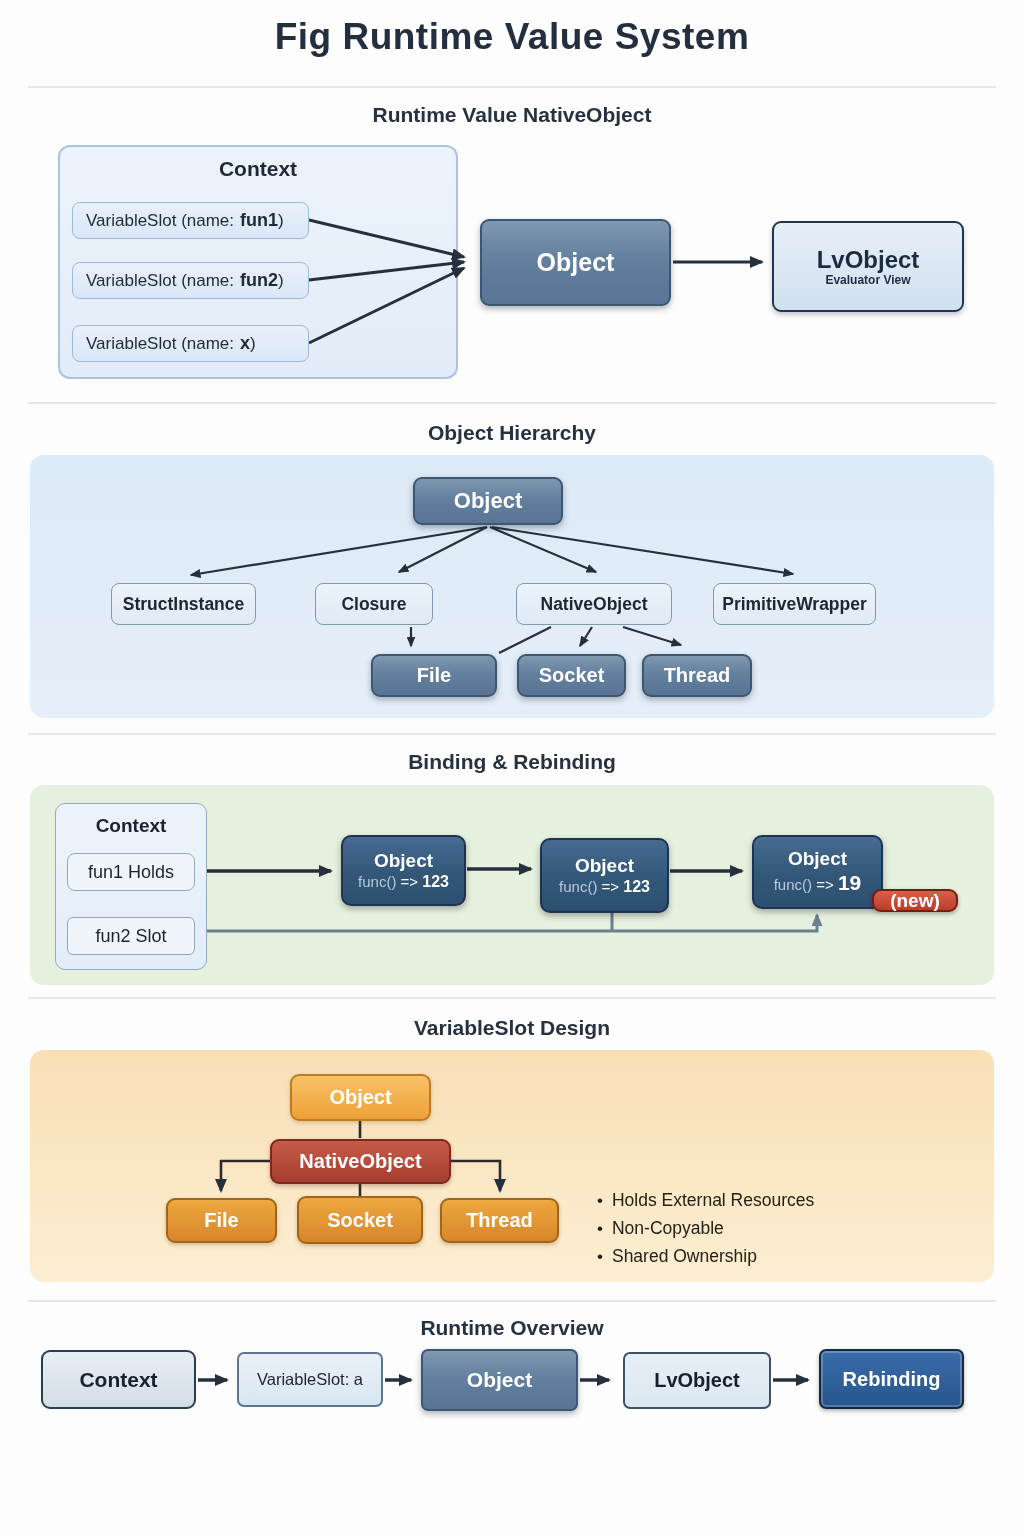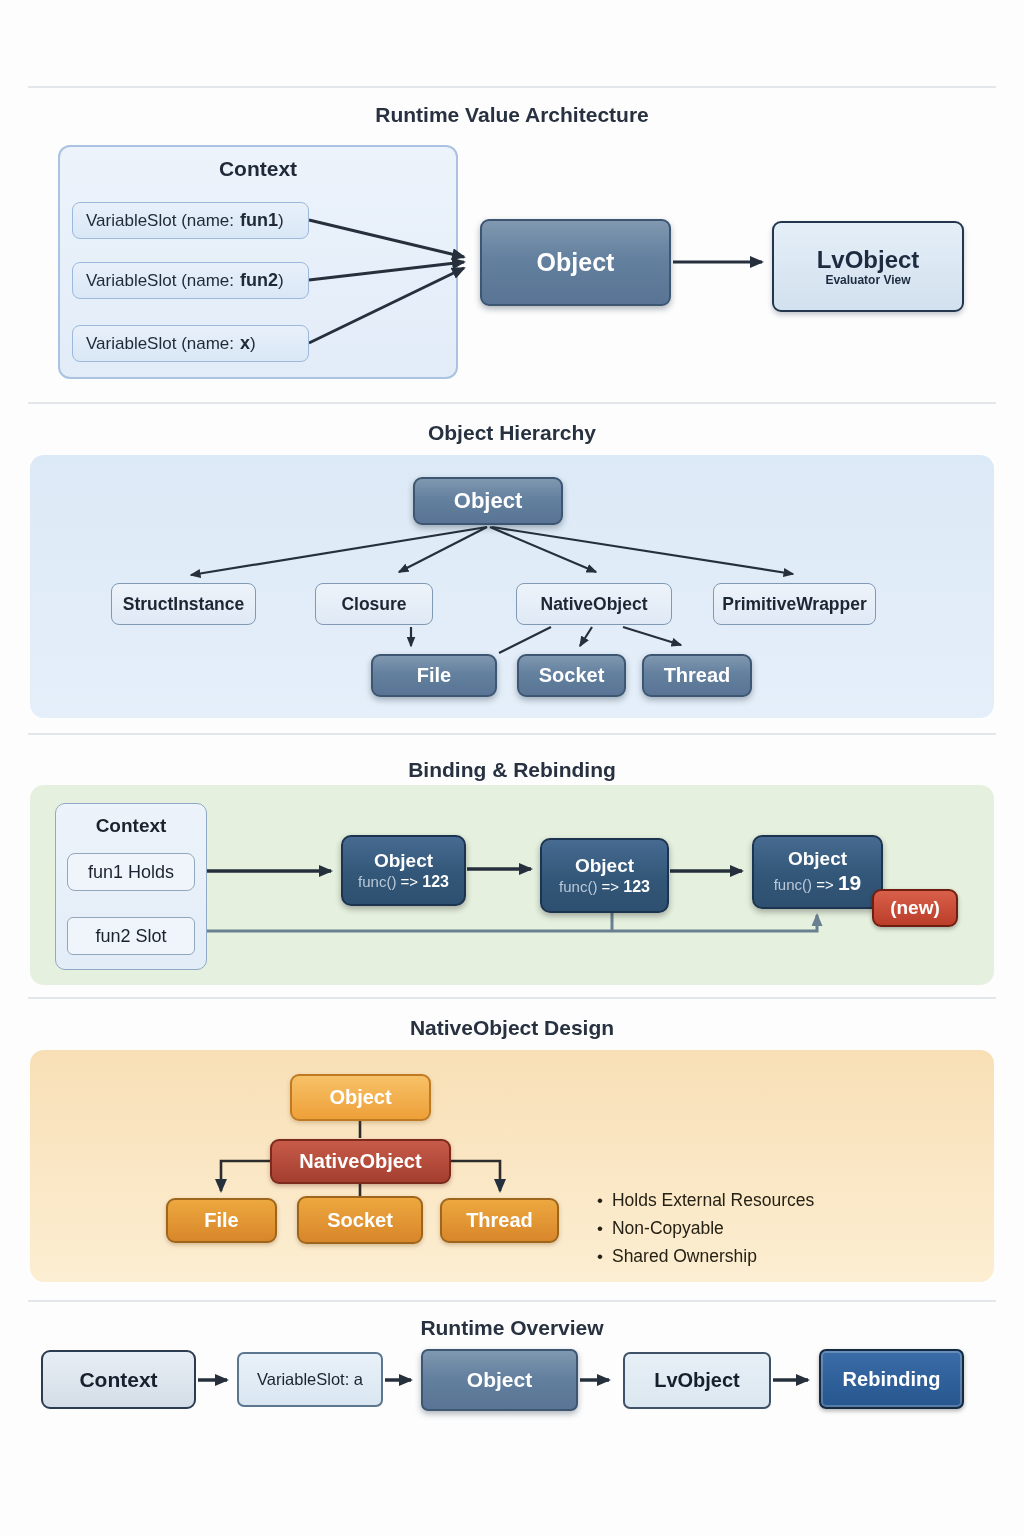--- a/index.html
+++ b/index.html
@@ -79,20 +79,21 @@
     border:2px solid #3f5166;border-radius:7px;color:#15202c;font-size:20px;font-weight:bold;}
   .ov-ev{background:linear-gradient(180deg,#3a6ca8 0%,#27568e 100%);
     border:2.5px solid #15293f;border-radius:7px;color:#fff;font-size:20px;font-weight:bold;
     box-shadow:inset 0 0 0 2px rgba(255,255,255,.22),0 2px 4px rgba(0,0,0,.3);}
 </style>
 </head>
 <body>
 
 <div class="canvas">
 
+  <div class="abs page-title center">Fig Runtime Value System</div>
   <div class="abs hr" style="top:86px;"></div>
 
   <svg class="overlay" viewBox="0 0 1024 1536">
     <defs>
       <marker id="mdark" markerUnits="userSpaceOnUse" markerWidth="14" markerHeight="12" refX="12" refY="6" orient="auto">
         <path d="M0,0 L14,6 L0,12 z" fill="#26303c"></path>
       </marker>
       <marker id="msm" markerUnits="userSpaceOnUse" markerWidth="11" markerHeight="9" refX="9.5" refY="4.5" orient="auto">
         <path d="M0,0 L11,4.5 L0,9 z" fill="#26303c"></path>
       </marker>
@@ -137,21 +138,21 @@
     </g>
 
     <g stroke="#26303c" stroke-width="3.5">
       <line x1="198" y1="1380" x2="227" y2="1380" marker-end="url(#mdark)"></line>
       <line x1="385" y1="1380" x2="411" y2="1380" marker-end="url(#mdark)"></line>
       <line x1="580" y1="1380" x2="609" y2="1380" marker-end="url(#mdark)"></line>
       <line x1="773" y1="1380" x2="808" y2="1380" marker-end="url(#mdark)"></line>
     </g>
   </svg>
 
-  <div class="abs sec-header center" style="top:100px;">Runtime Value Architecture</div>
+  <div class="abs sec-header center" style="top:100px;">Runtime Value NativeObject</div>
 
   <div class="abs panel ctx-panel" style="left:58px;top:145px;width:400px;height:234px;"></div>
   <div class="abs node ctx-title center" style="left:58px;top:155px;width:400px;height:28px;">Context</div>
 
   <div class="abs node vslot" style="left:72px;top:202px;width:237px;height:37px;">
     <span>VariableSlot (name:</span>
       <b>fun1</b>
       <span>)</span>
   </div>
   <div class="abs node vslot" style="left:72px;top:262px;width:237px;height:37px;">
@@ -183,45 +184,45 @@
   <div class="abs node lightblue center h-child" style="left:315px;top:583px;width:118px;height:42px;">Closure</div>
   <div class="abs node lightblue center h-child" style="left:516px;top:583px;width:156px;height:42px;">NativeObject</div>
   <div class="abs node lightblue center h-child" style="left:713px;top:583px;width:163px;height:42px;">PrimitiveWrapper</div>
 
   <div class="abs node steel center" style="left:371px;top:654px;width:126px;height:43px;font-size:20px;">File</div>
   <div class="abs node steel center" style="left:517px;top:654px;width:109px;height:43px;font-size:20px;">Socket</div>
   <div class="abs node steel center" style="left:642px;top:654px;width:110px;height:43px;font-size:20px;">Thread</div>
 
   <div class="abs hr" style="top:733px;"></div>
 
-  <div class="abs sec-header center" style="top:747px;margin-top:8px;">Binding &amp; Rebinding</div>
+  <div class="abs sec-header center" style="top:747px;">Binding &amp; Rebinding</div>
   <div class="abs panel p3" style="left:30px;top:785px;width:964px;height:200px;"></div>
 
   <div class="abs node ctx3" style="left:55px;top:803px;width:152px;height:167px;"></div>
   <div class="abs node ctx3-title center" style="left:55px;top:813px;width:152px;height:26px;">Context</div>
   <div class="abs node fslot center" style="left:67px;top:853px;width:128px;height:38px;">fun1 Holds</div>
   <div class="abs node fslot center" style="left:67px;top:917px;width:128px;height:38px;border-radius:6px;">fun2 Slot</div>
 
   <div class="abs node darkblue center col bobj" style="left:341px;top:835px;width:125px;height:71px;">
     <div class="t">Object</div>
     <div class="f"><span class="fn">func()</span> <span>=&gt;</span> <span class="val">123</span></div>
   </div>
   <div class="abs node darkblue center col bobj" style="left:540px;top:838px;width:129px;height:75px;">
     <div class="t">Object</div>
     <div class="f"><span class="fn">func()</span> <span>=&gt;</span> <span class="val">123</span></div>
   </div>
   <div class="abs node darkblue center col bobj big10" style="left:752px;top:835px;width:131px;height:74px;">
     <div class="t">Object</div>
     <div class="f"><span class="fn">func()</span> <span>=&gt;</span> <span class="val">19</span></div>
   </div>
-  <div class="abs node newbadge center" style="left:872px;top:889px;width:86px;height:38px;">(new)</div>
+  <div class="abs node newbadge center" style="left:872px;top:889px;width:86px;height:23px;">(new)</div>
 
   <div class="abs hr" style="top:997px;"></div>
 
-  <div class="abs sec-header center" style="top:1013px;">NativeObject Design</div>
+  <div class="abs sec-header center" style="top:1013px;">VariableSlot Design</div>
   <div class="abs panel p4" style="left:30px;top:1050px;width:964px;height:232px;"></div>
 
   <div class="abs node orange center" style="left:290px;top:1074px;width:141px;height:47px;font-size:20px;">Object</div>
   <div class="abs node brick center" style="left:270px;top:1139px;width:181px;height:45px;font-size:20px;">NativeObject</div>
   <div class="abs node orangeleaf center" style="left:166px;top:1198px;width:111px;height:45px;font-size:20px;">File</div>
   <div class="abs node orangeleaf center" style="left:297px;top:1196px;width:126px;height:48px;font-size:20px;">Socket</div>
   <div class="abs node orangeleaf center" style="left:440px;top:1198px;width:119px;height:45px;font-size:20px;">Thread</div>
 
   <div class="bullet-row" style="left:597px;top:1190px;">
     <span class="dot">•</span>

